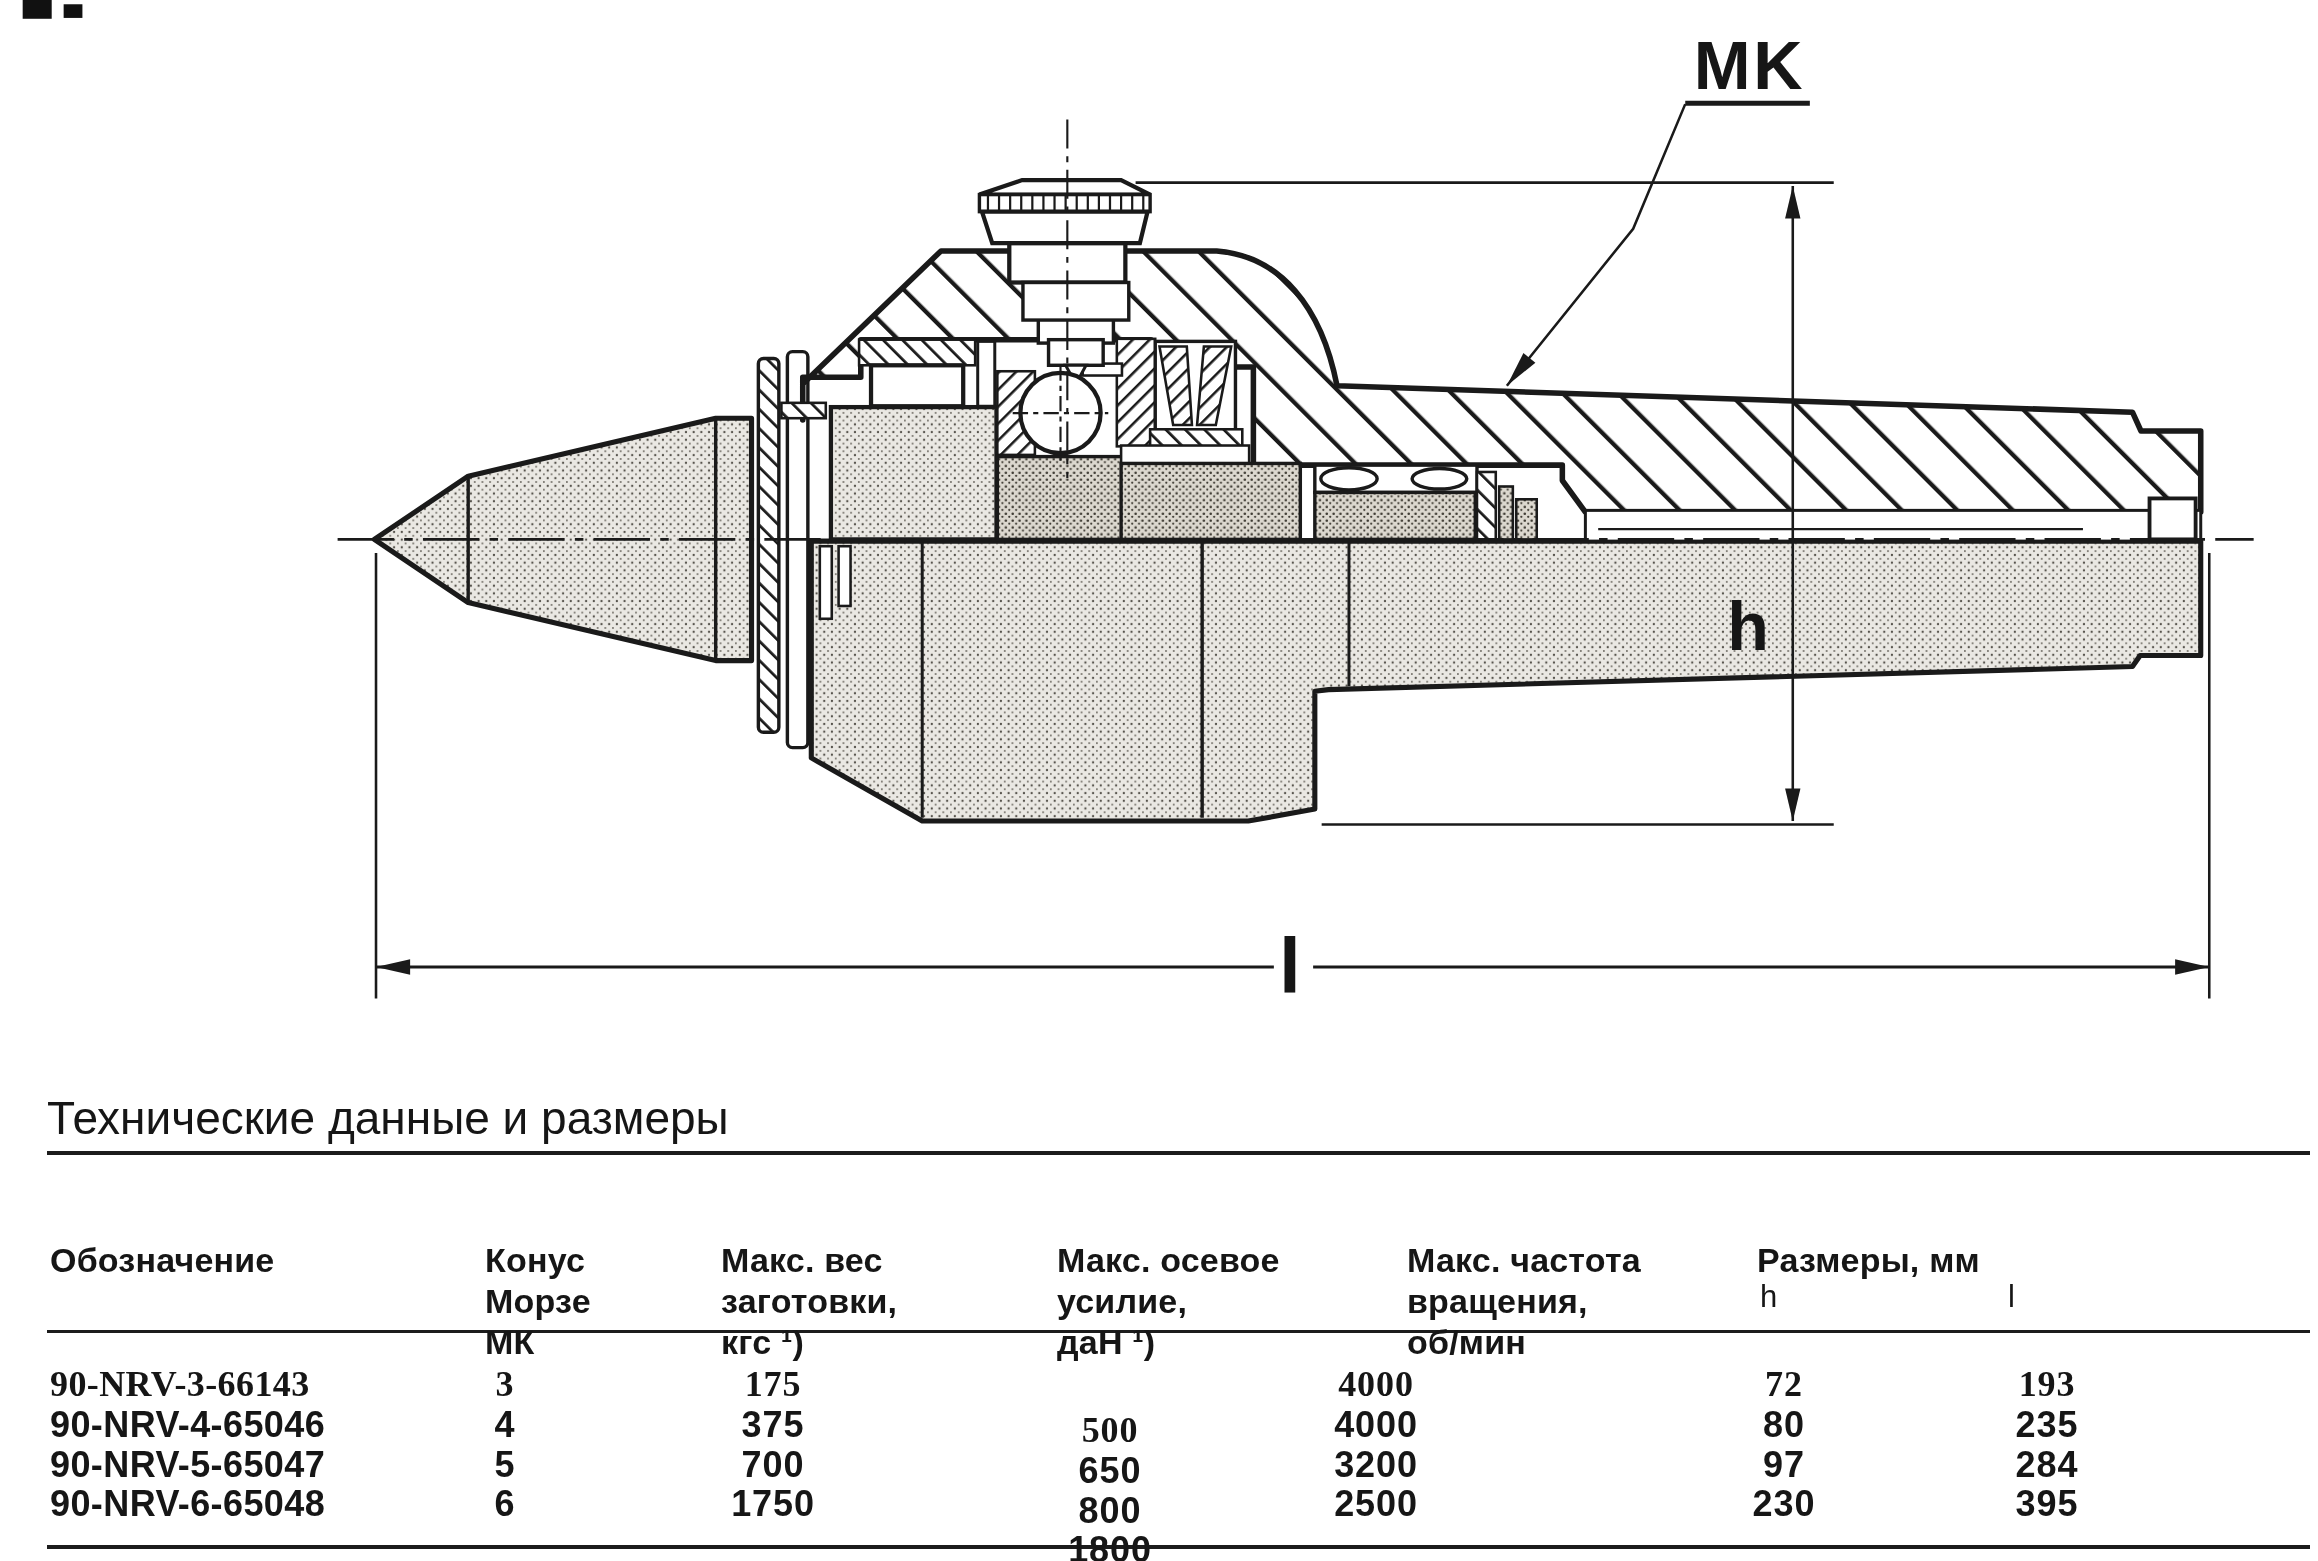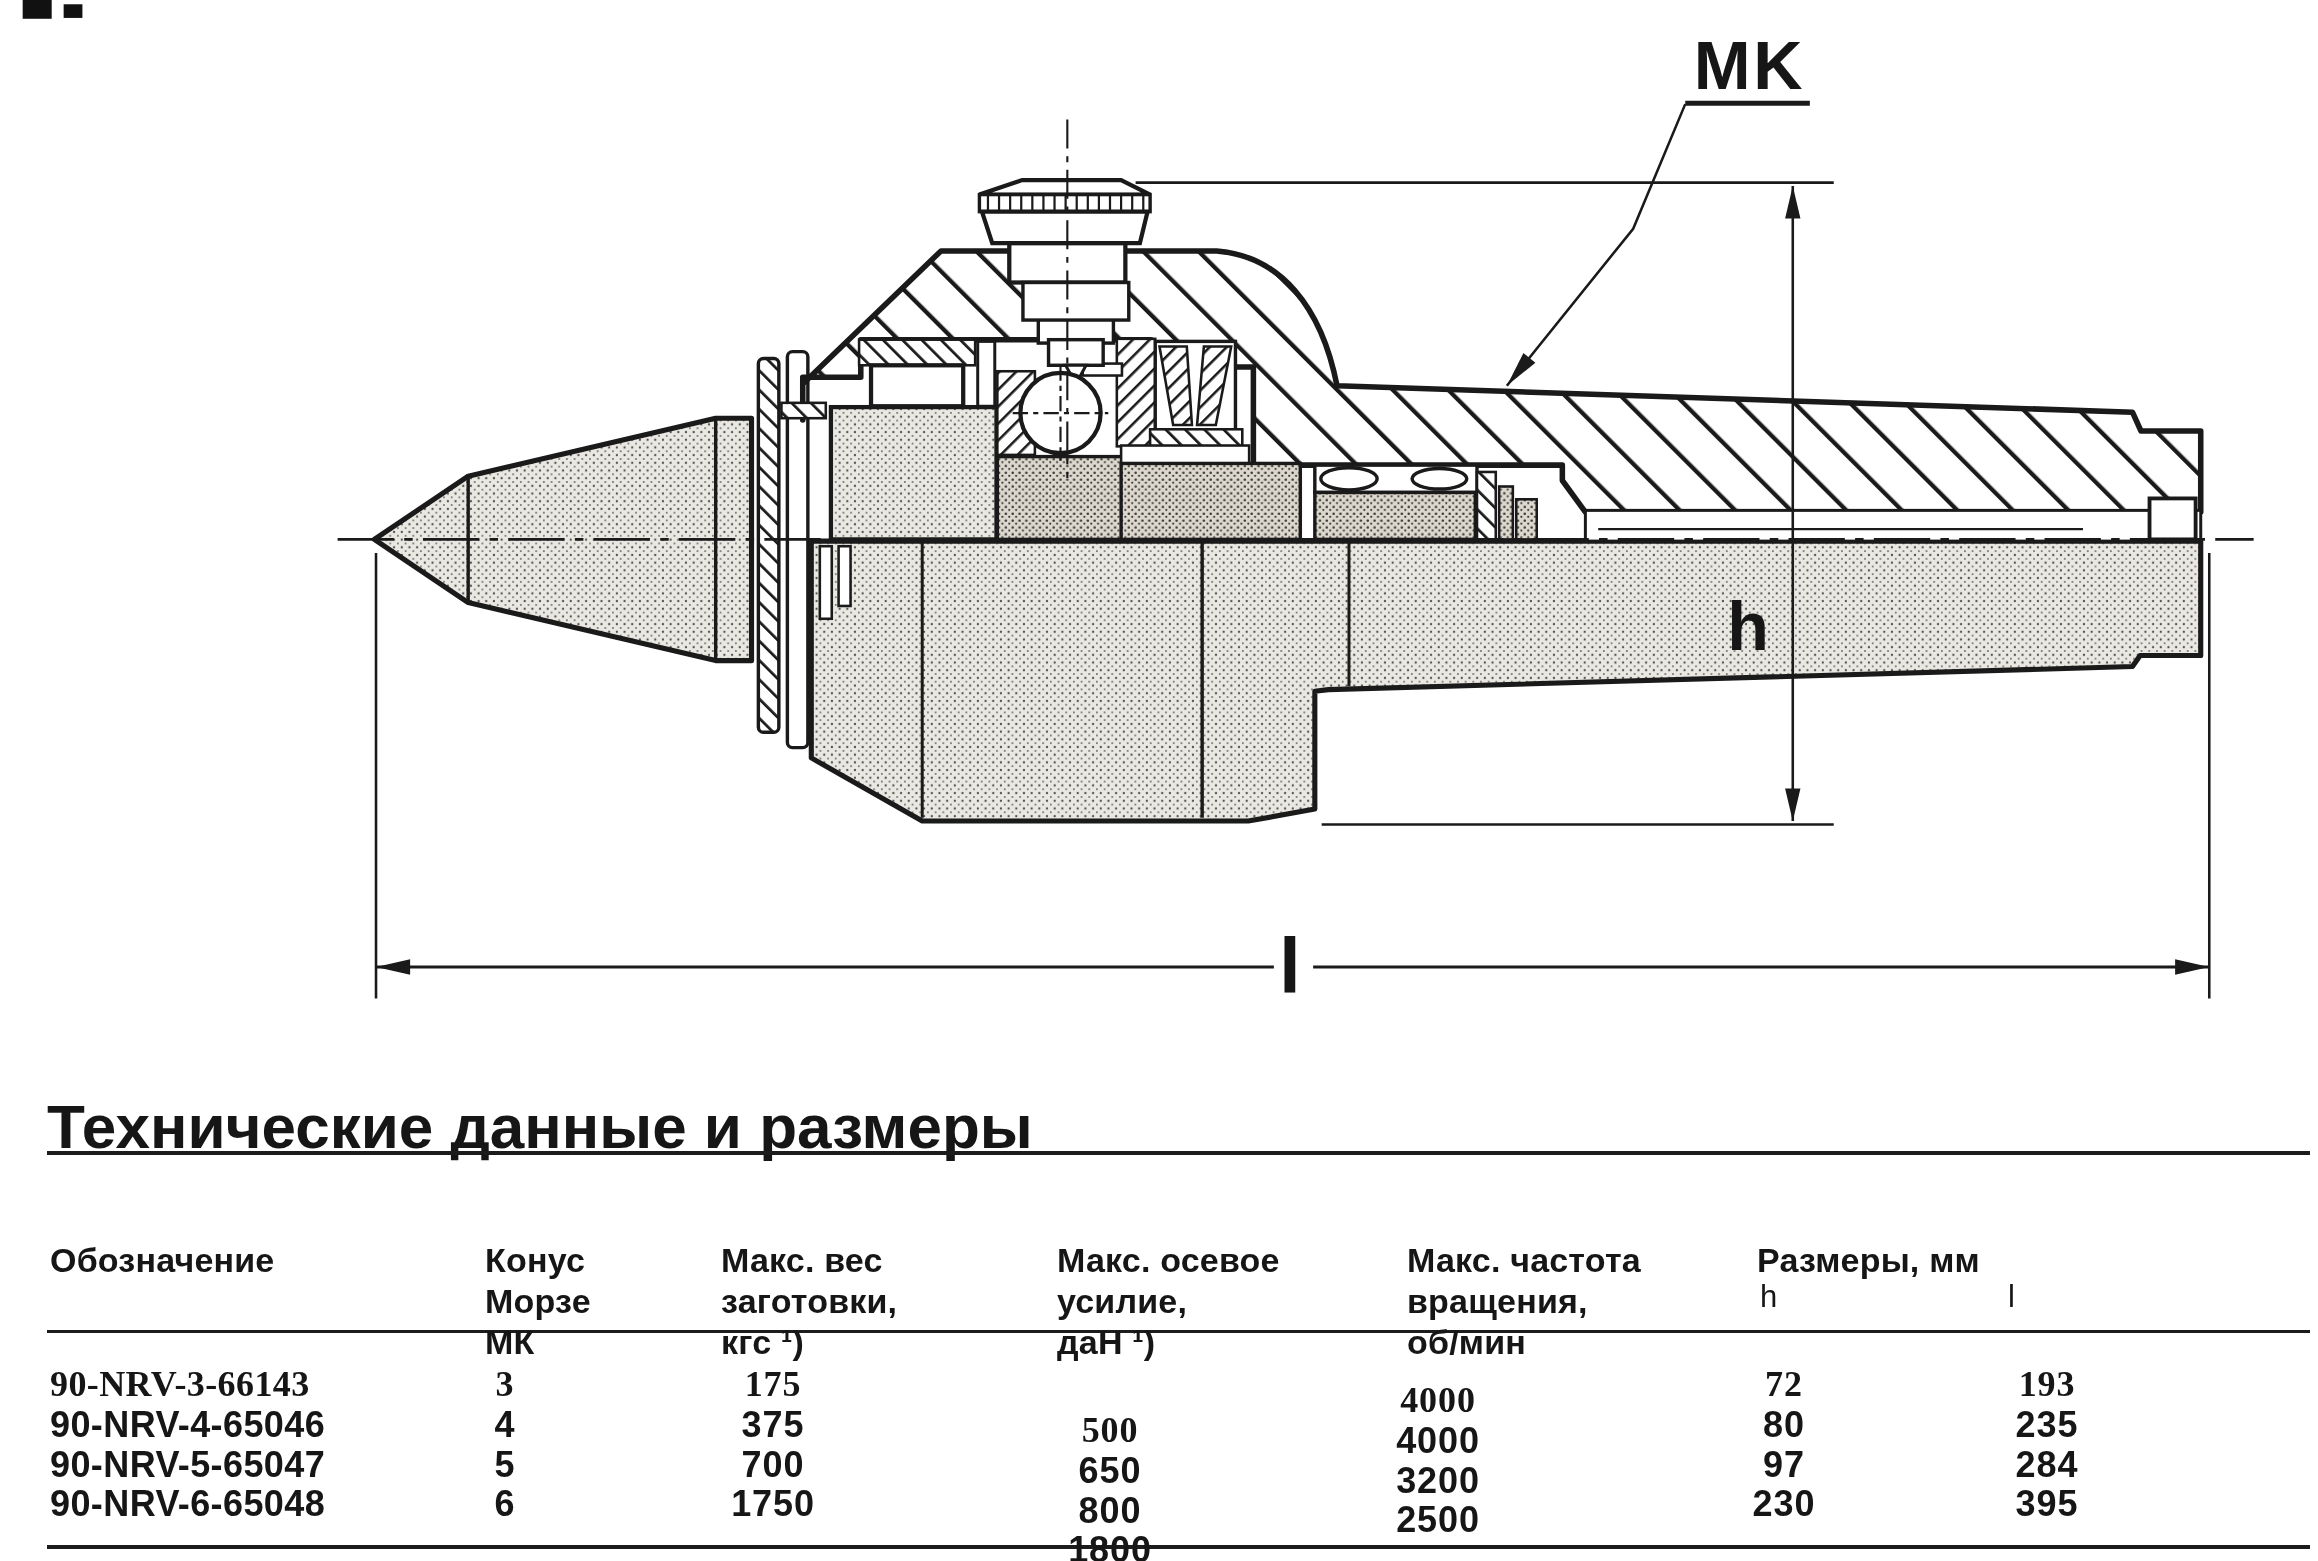--- a/index.html
+++ b/index.html
@@ -1,27 +1,27 @@
 <!DOCTYPE html>
 <html style="font-size:13.7px"><head>
 <meta charset="utf-8">
 <style>
   html,body{margin:0;padding:0;background:#ffffff;}
   #sheet{position:relative;width:2319px;height:1561px;background:#ffffff;overflow:hidden;
          font-family:"Liberation Sans",sans-serif;color:#161616;}
   #sheet svg{position:absolute;left:0;top:0;}
   .rule{position:absolute;left:47px;width:2263px;background:#1c1c1c;}
-  .title{position:absolute;left:47px;top:1091px;font-size:62px;font-weight:700;letter-spacing:0px;white-space:nowrap;}
+  .title{position:absolute;left:47px;top:1091px;font-size:46px;font-weight:400;letter-spacing:0px;white-space:nowrap;}
   .hcol{position:absolute;top:1240px;font-size:34px;font-weight:700;line-height:41px;letter-spacing:0.2px;}
   .hcol span{display:block;white-space:nowrap;}
   .subh{position:absolute;top:1279px;font-size:31px;font-weight:400;}
   .cell{position:absolute;font-size:36px;font-weight:700;white-space:nowrap;letter-spacing:0.9px;}
   .num{transform:translateX(-50%);}
   .r0{top:1363px;font-family:Liberation Serif, serif;} .r1{top:1404px;} .r2{top:1444px;} .r3{top:1483px;}
-  .c1{left:505px;} .c2{left:773px;} .c3{left:1110px;margin-top:46px;} .c4{left:1438px;margin-top:16px;} .c5{left:1784px;} .c6{left:2047px;}
+  .c1{left:505px;} .c2{left:773px;} .c3{left:1110px;margin-top:46px;} .c4{left:1376px;} .c5{left:1784px;} .c6{left:2047px;}
   .cid{left:50px;letter-spacing:0.4px;}
   text{font-family:"Liberation Sans",sans-serif;fill:#161616;}
 </style>
 </head>
 <body>
 
 <div id="sheet">
 
   <svg width="2319" height="1561" viewBox="0 0 2716 1829">
     <defs>

